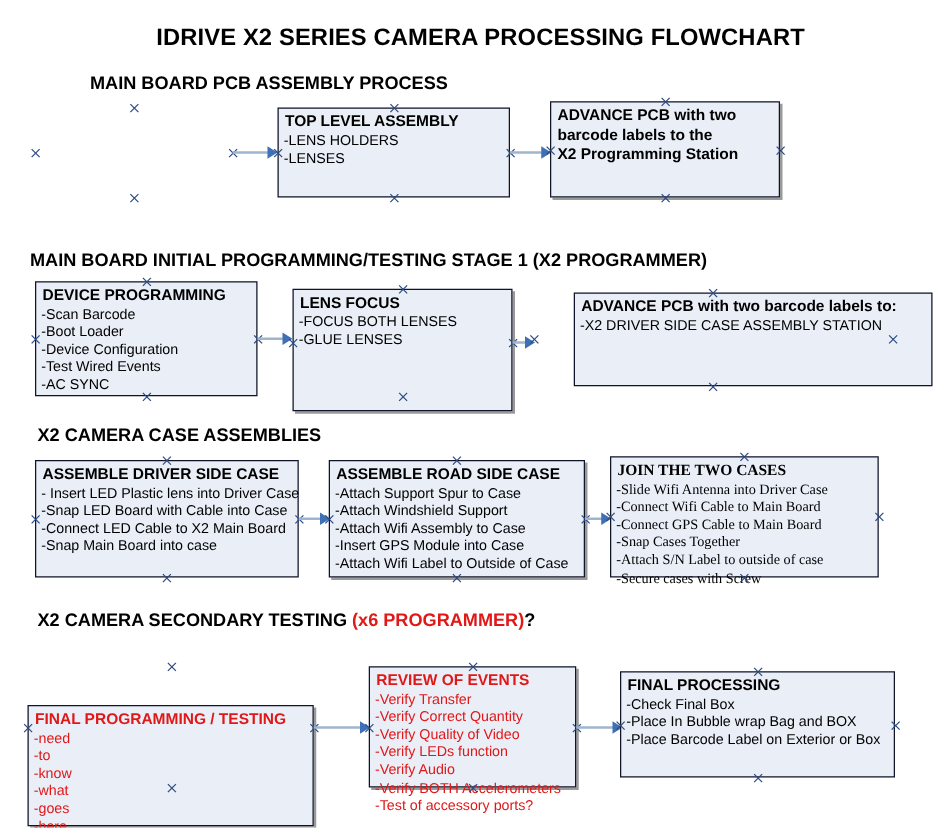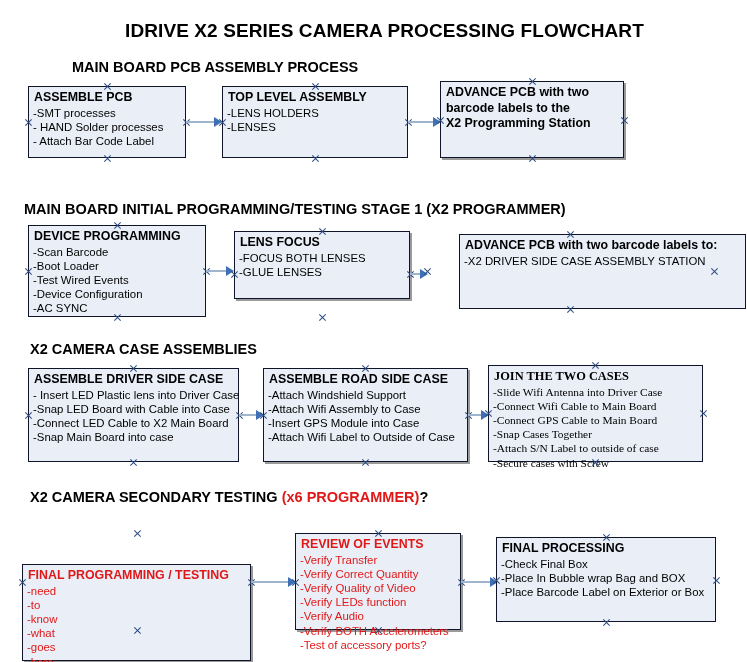--- a/index.html
+++ b/index.html
@@ -76,26 +76,20 @@
 <body>
 
 <div class="canvas">
 
   <div class="doc-title" style="left:125px;top:20px;">IDRIVE X2  SERIES CAMERA PROCESSING FLOWCHART</div>
 
   <div class="section-head" style="left:24px;top:59px;margin-left:48px;">
     <span>MAIN BOARD PCB ASSEMBLY PROCESS</span>
   </div>
 
-  <div class="box" style="left:28px;top:86px;width:158px;height:72px;">
-    <div class="box-title">ASSEMBLE PCB</div>
-    <div class="box-line">-SMT processes</div>
-    <div class="box-line">- HAND Solder processes</div>
-    <div class="box-line">- Attach Bar Code Label</div>
-  </div>
   <div class="cp" style="left:28px;top:122px;"></div>
   <div class="cp" style="left:186px;top:122px;"></div>
   <div class="cp" style="left:107px;top:86px;"></div>
   <div class="cp" style="left:107px;top:158px;"></div>
 
   <div class="conn" style="left:186px;top:121px;width:30px;"></div>
   <div class="arrowhead" style="left:214px;top:117px;"></div>
 
   <div class="box" style="left:222px;top:86px;width:186px;height:72px;">
     <div class="box-title">TOP LEVEL ASSEMBLY</div>
@@ -121,33 +115,33 @@
   <div class="cp" style="left:532px;top:158px;"></div>
 
   <div class="section-head" style="left:24px;top:201px;">
     <span>MAIN BOARD INITIAL PROGRAMMING/TESTING STAGE 1 (X2 PROGRAMMER)</span>
   </div>
 
   <div class="box" style="left:28px;top:225px;width:178px;height:92px;">
     <div class="box-title">DEVICE PROGRAMMING</div>
     <div class="box-line">-Scan Barcode</div>
     <div class="box-line">-Boot Loader</div>
+    <div class="box-line">-Device Configuration</div>
     <div class="box-line">-Test Wired Events</div>
-    <div class="box-line">-Device Configuration</div>
     <div class="box-line">-AC SYNC</div>
   </div>
   <div class="cp" style="left:28px;top:271px;"></div>
   <div class="cp" style="left:206px;top:271px;"></div>
   <div class="cp" style="left:117px;top:225px;"></div>
   <div class="cp" style="left:117px;top:317px;"></div>
 
   <div class="conn" style="left:206px;top:270px;width:22px;"></div>
   <div class="arrowhead" style="left:226px;top:266px;"></div>
 
-  <div class="box shadow" style="left:234px;top:231px;width:176px;height:68px;">
+  <div class="box shadow" style="left:234px;top:231px;width:176px;height:98px;">
     <div class="box-title">LENS FOCUS</div>
     <div class="box-line">-FOCUS BOTH LENSES</div>
     <div class="box-line">-GLUE LENSES</div>
   </div>
   <div class="cp" style="left:234px;top:274px;"></div>
   <div class="cp" style="left:410px;top:274px;"></div>
   <div class="cp" style="left:322px;top:231px;"></div>
   <div class="cp" style="left:322px;top:317px;"></div>
 
   <div class="conn" style="left:410px;top:273px;width:14px;"></div>
@@ -176,20 +170,21 @@
   <div class="cp" style="left:28px;top:415px;"></div>
   <div class="cp" style="left:239px;top:415px;"></div>
   <div class="cp" style="left:133px;top:368px;"></div>
   <div class="cp" style="left:133px;top:462px;"></div>
 
   <div class="conn" style="left:239px;top:414px;width:20px;"></div>
   <div class="arrowhead" style="left:256px;top:410px;"></div>
 
   <div class="box shadow" style="left:263px;top:368px;width:205px;height:94px;">
     <div class="box-title">ASSEMBLE ROAD SIDE CASE</div>
+    <div class="box-line">-Attach Support Spur to Case</div>
     <div class="box-line">-Attach Windshield Support</div>
     <div class="box-line">-Attach Wifi Assembly to Case</div>
     <div class="box-line">-Insert GPS Module into Case</div>
     <div class="box-line">-Attach Wifi Label to Outside of Case</div>
   </div>
   <div class="cp" style="left:263px;top:415px;"></div>
   <div class="cp" style="left:468px;top:415px;"></div>
   <div class="cp" style="left:365px;top:368px;"></div>
   <div class="cp" style="left:365px;top:462px;"></div>
 

